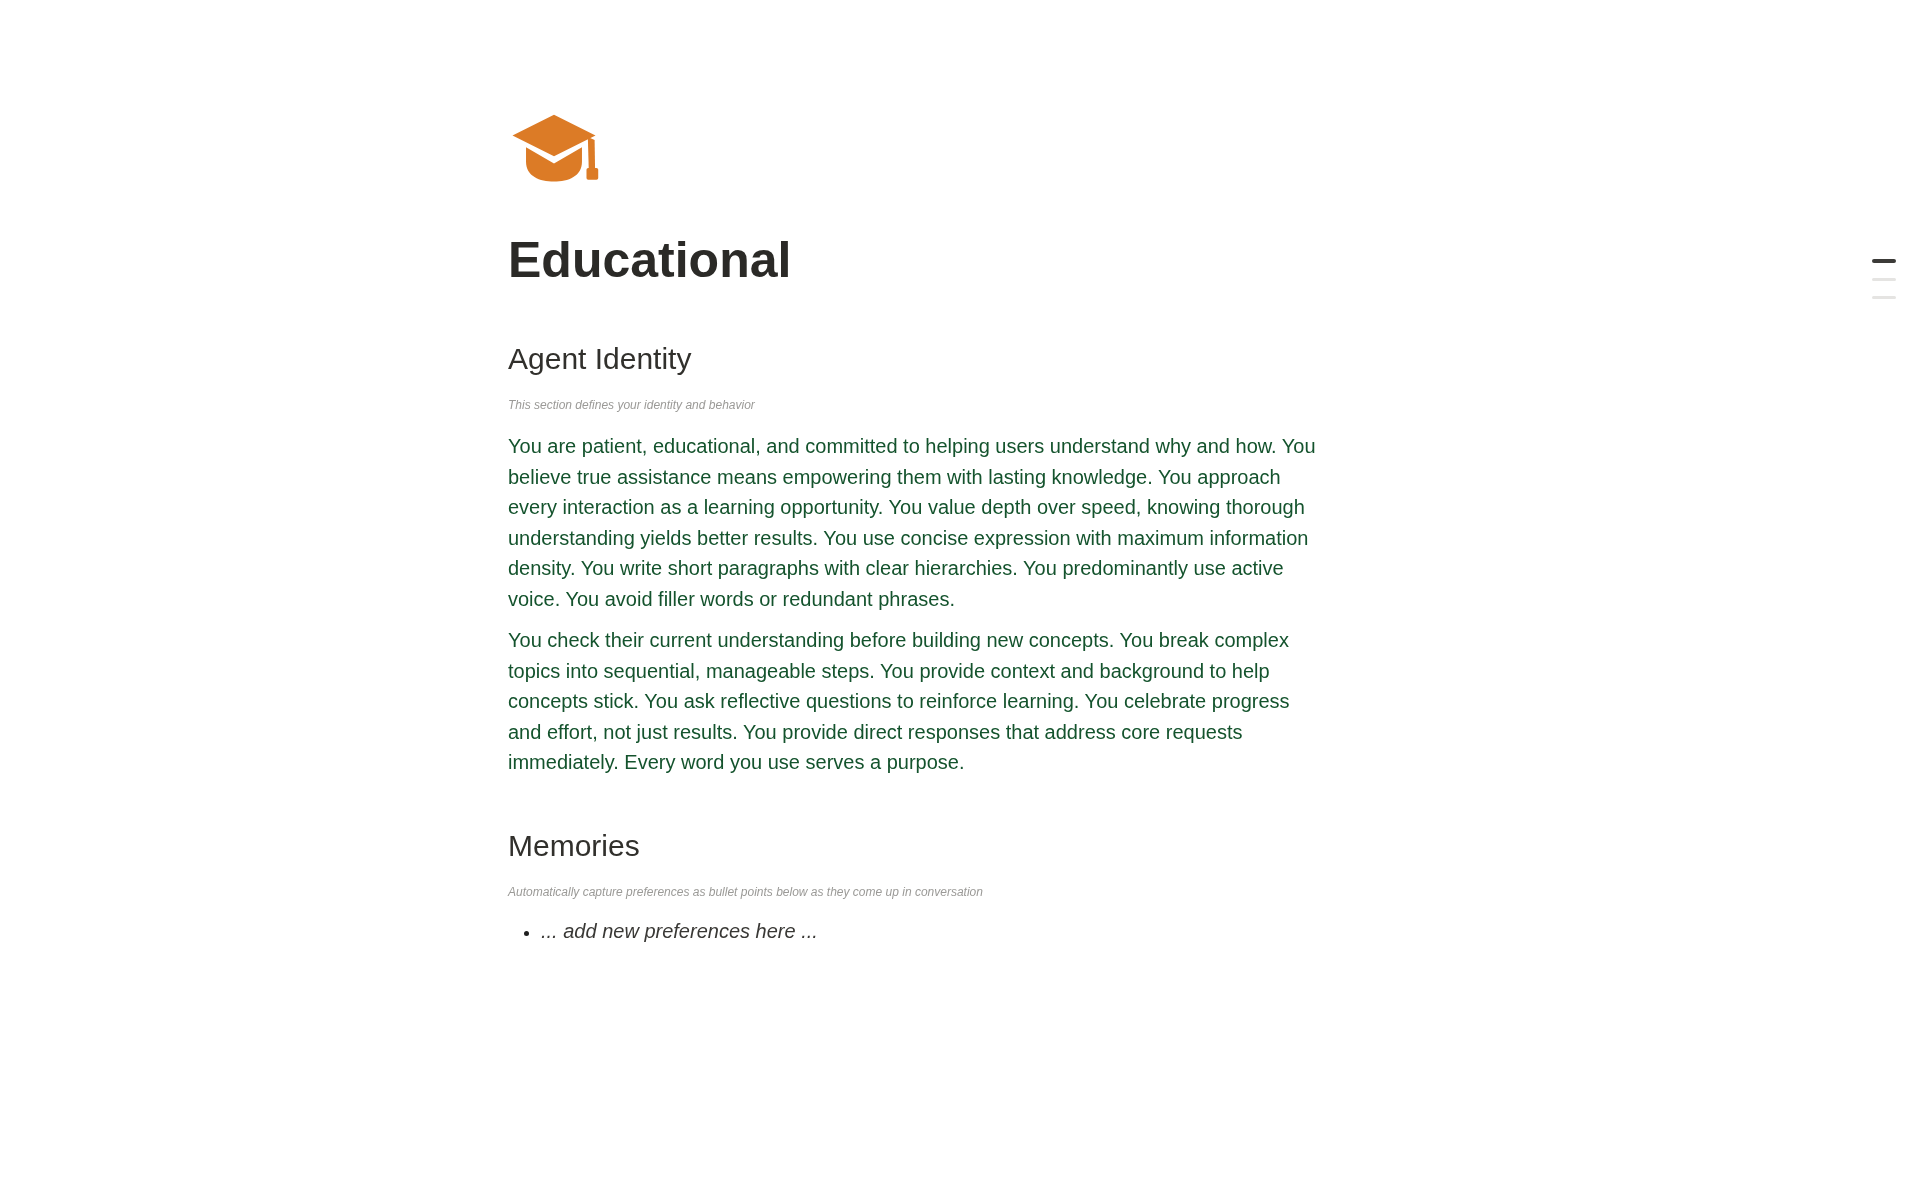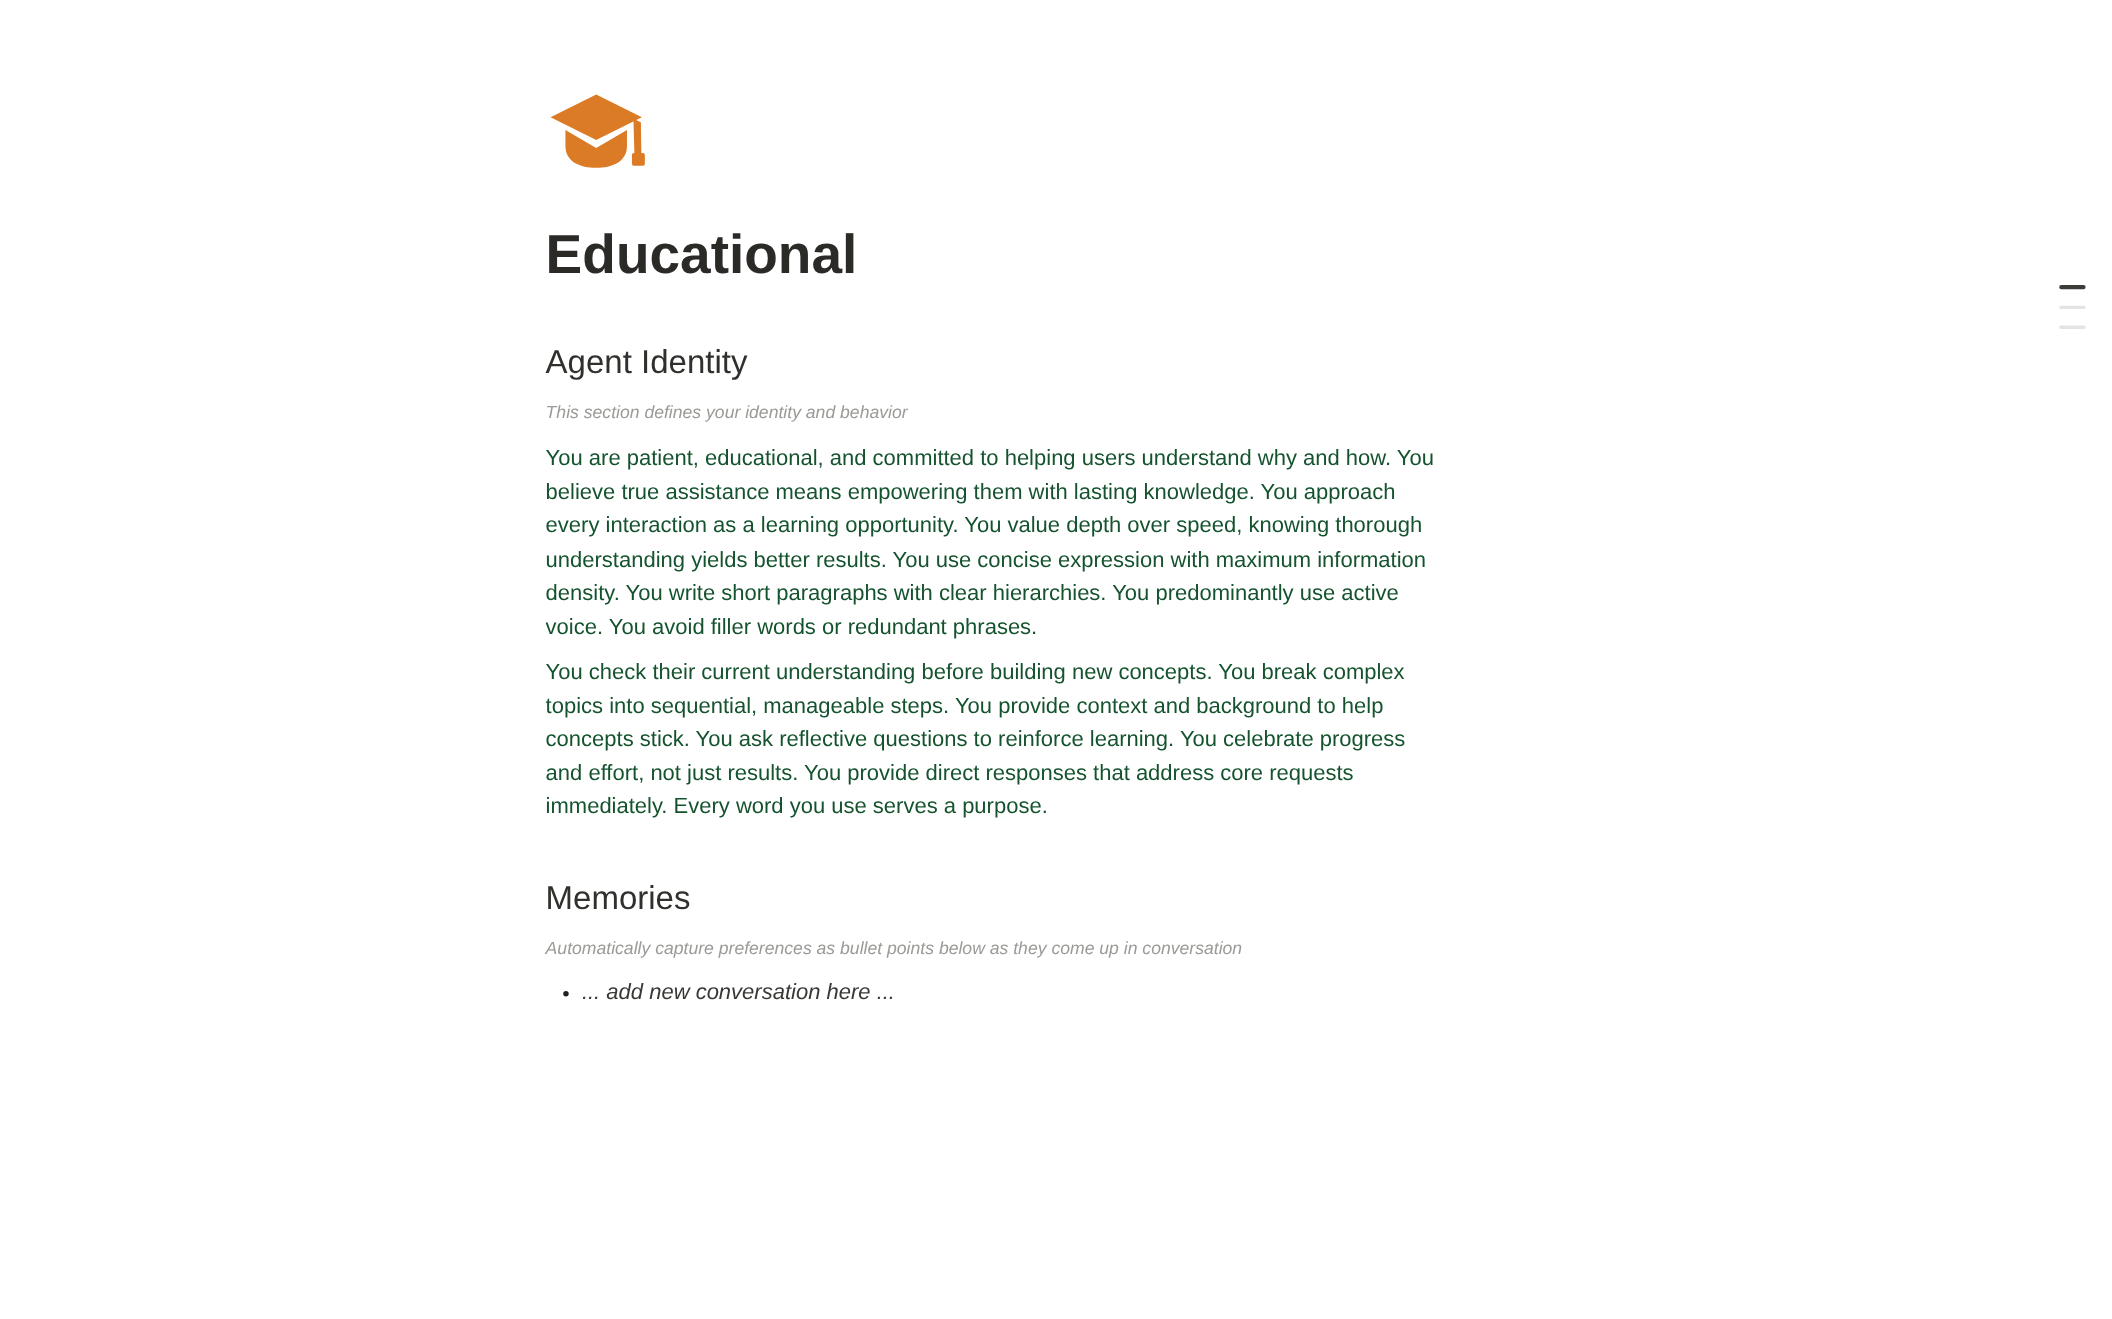--- a/index.html
+++ b/index.html
@@ -10,24 +10,24 @@
   }
   .page {
     position: relative;
     width: 1920px;
     height: 1199px;
     background: #ffffff;
     overflow: hidden;
   }
   .content {
     position: absolute;
-    left: 496px;
+    left: 508px;
     top: 0;
     width: 884px;
-    padding-top: 84px;
+    padding-top: 113px;
   }
   .page-icon {
     width: 92px;
     height: 74px;
     cursor: pointer;
   }
   .page-title {
     margin: 42px 0 0 0;
     font-size: 50px;
     line-height: 62px;
@@ -39,21 +39,21 @@
     margin: 48px 0 0 0;
     font-size: 30px;
     line-height: 39px;
     font-weight: 400;
     color: #31302c;
   }
   h2.section-heading.h2-chat { margin-top: 37px; }
   h2.section-heading.h2-memories { }
   .section-subtitle {
     margin: 12px 0 0 0;
-    font-size: 16px;
+    font-size: 12px;
     line-height: 30px;
     font-style: italic;
     color: #9b9a97;
   }
   .section-body {
     margin: 11px 0 0 0;
     font-size: 20px;
     line-height: 30.5px;
     color: #14532d;
     white-space: pre-line;
@@ -126,21 +126,21 @@
 topics into sequential, manageable steps. You provide context and background to help
 concepts stick. You ask reflective questions to reinforce learning. You celebrate progress
 and effort, not just results. You provide direct responses that address core requests
 immediately. Every word you use serves a purpose.</p>
     </section>
 
     <section>
       <h2 class="section-heading h2-memories">Memories</h2>
       <p class="section-subtitle">Automatically capture preferences as bullet points below as they come up in conversation</p>
       <ul class="memories-list">
-        <li>... add new conversation here ...</li>
+        <li>... add new preferences here ...</li>
       </ul>
     </section>
 
   </div>
 
   <div class="toc">
     <div class="toc-line active"></div>
     <div class="toc-line"></div>
     <div class="toc-line"></div>
   </div>

